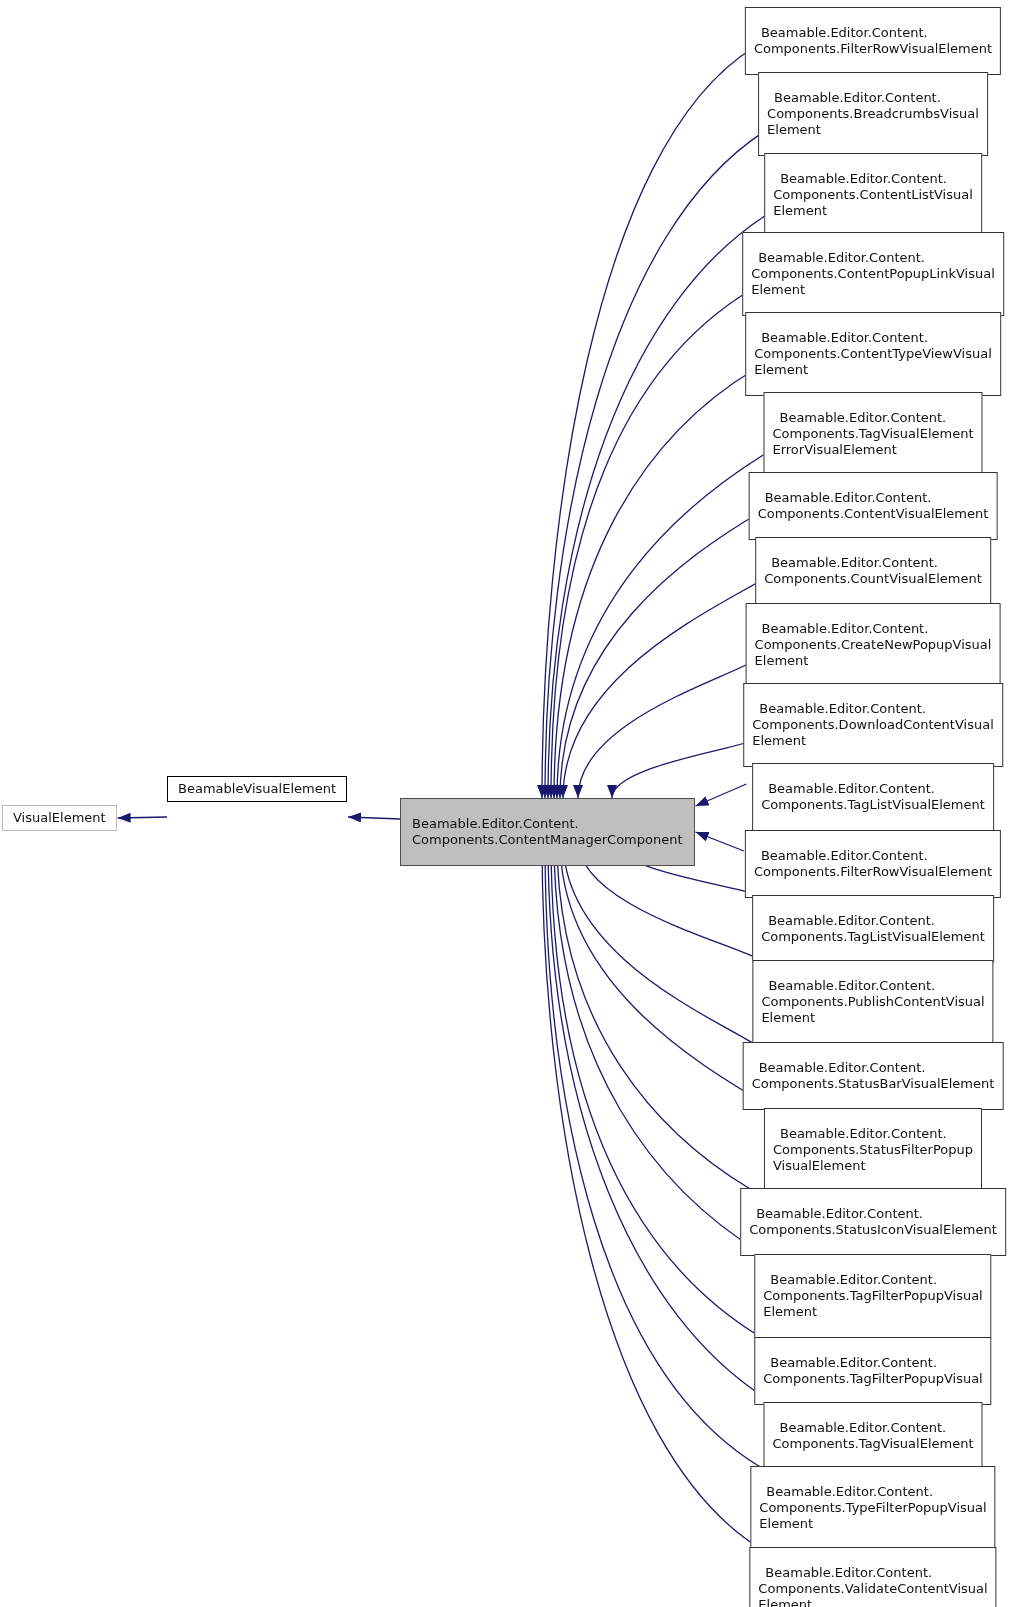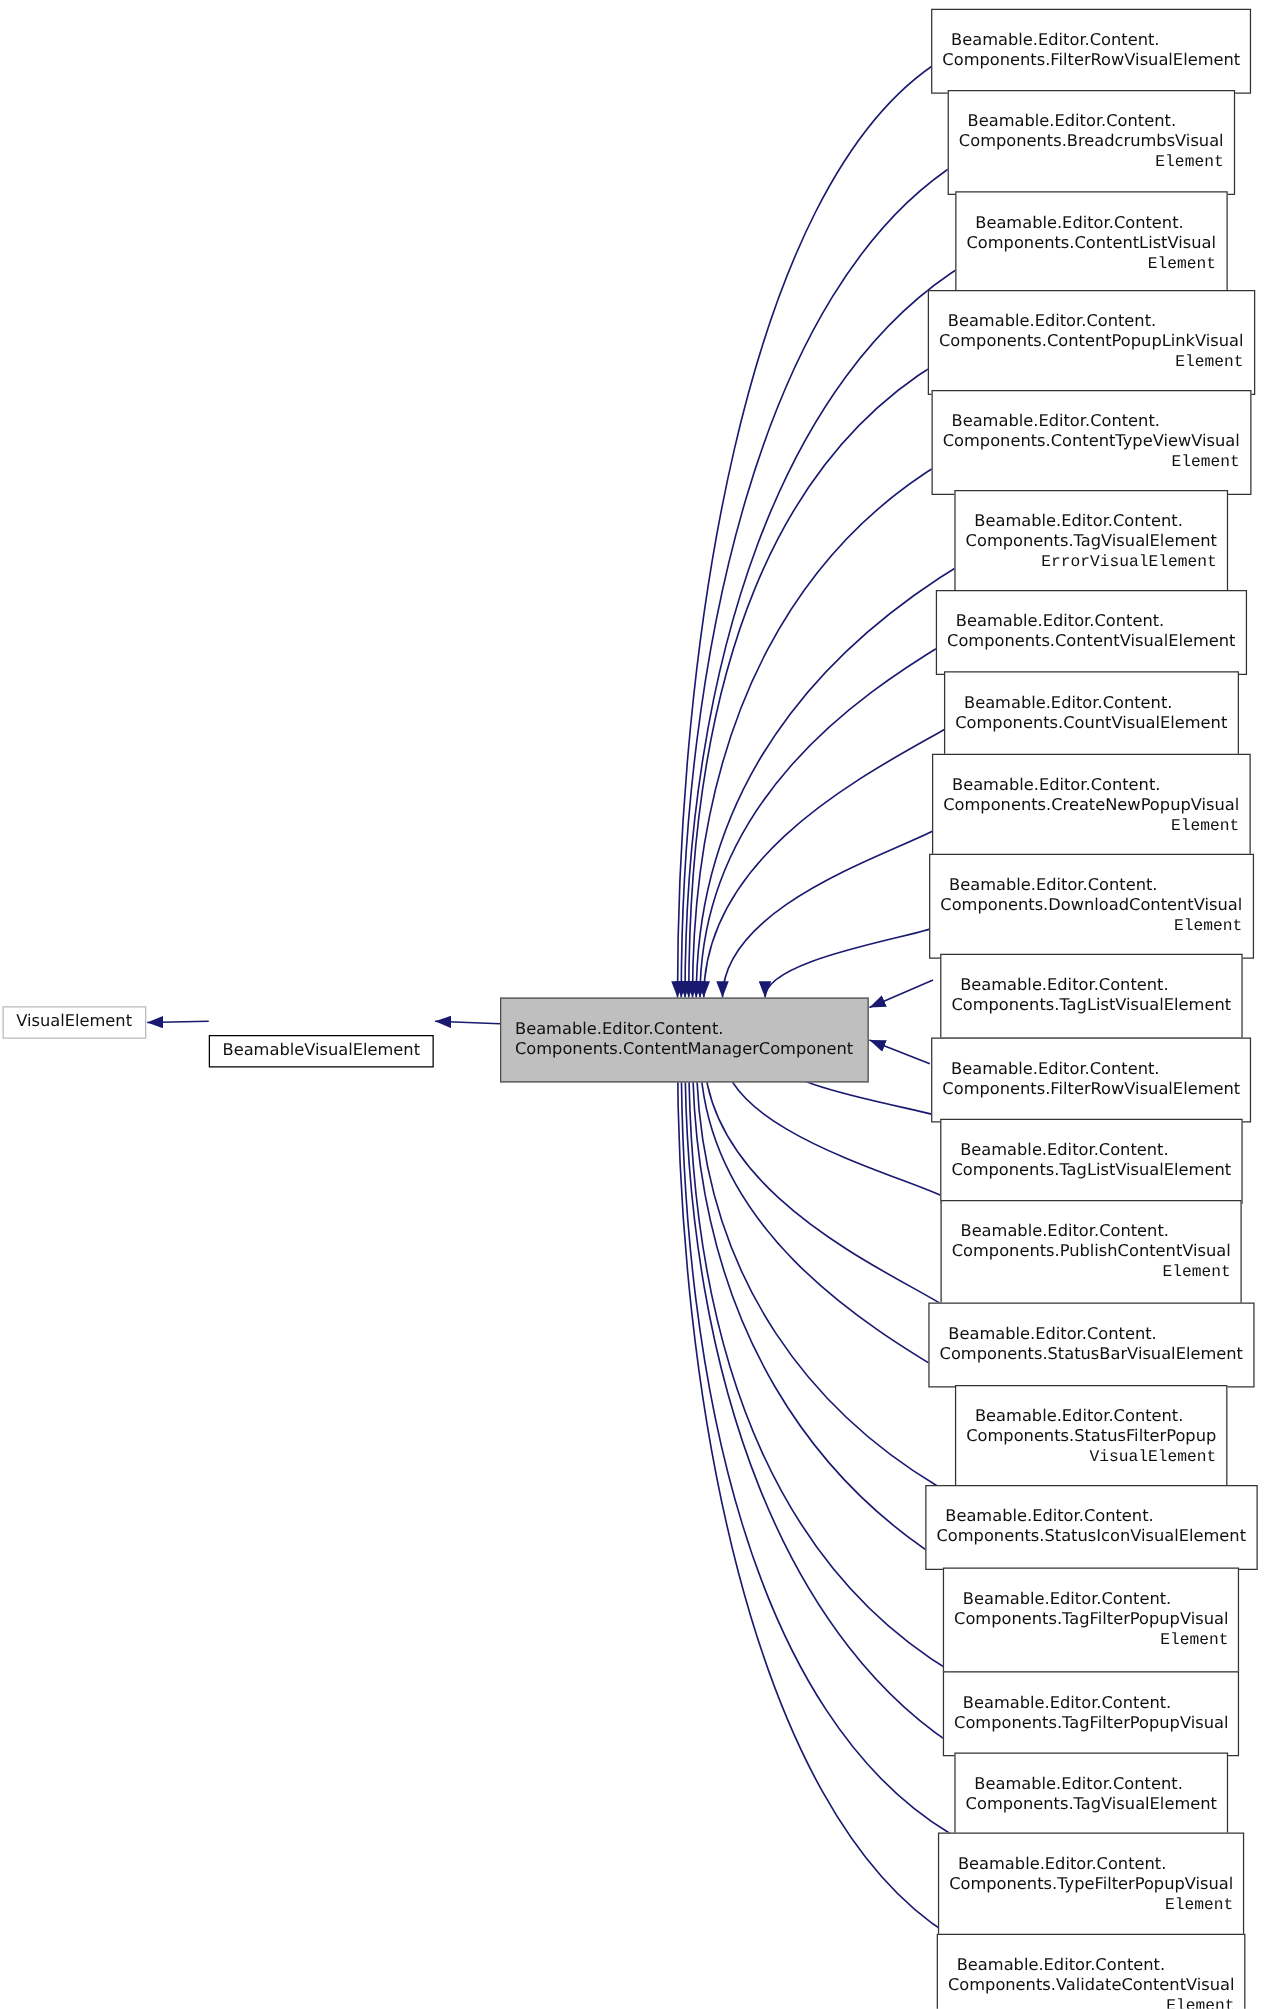--- a/index.html
+++ b/index.html
@@ -22,31 +22,31 @@
     box-sizing: border-box;
     background: #ffffff;
     border: 1.2px solid #333333;
     font-size: 13px;
     line-height: 16px;
     padding: 17px 0;
     white-space: nowrap;
   }
   .ln { padding: 0 8px; text-align: left; }
   .ln:first-child { padding-left: 15px; padding-right: 15px; }
-  .ln-center { text-align: right; font-family: Liberation Mono, monospace; }
+  .ln-center { text-align: left; }
   .derived { left: 873px; transform: translateX(-50%); }
   #focus-box {
     left: 400px; top: 798px;
     background: var(--focus-fill, #bfbfbf);
     border: 1.5px solid #4d4d4d;
   }
   #focus-box .ln, #focus-box .ln:first-child { padding: 0 11px; text-align: left; }
   .chain { padding: 4px 10px; text-align: center; }
   #visual-box { left: 2px; top: 805px; border-color: #b9b9b9; }
-  #beamable-box { left: 167px; top: 828px; border: 1.4px solid #000000; }
+  #beamable-box { left: 167px; top: 776px; border: 1.4px solid #000000; }
 </style>
 </head>
 <body>
 
 <svg id="edges" width="1015" height="1607" viewBox="0 0 1015 1607" xmlns="http://www.w3.org/2000/svg">
   <defs>
     <marker id="arrow" markerUnits="userSpaceOnUse" markerWidth="14" markerHeight="10" refX="13" refY="5" orient="auto">
       <path d="M0,0 L13,5 L0,10 z" fill="#191970"></path>
     </marker>
   </defs>

